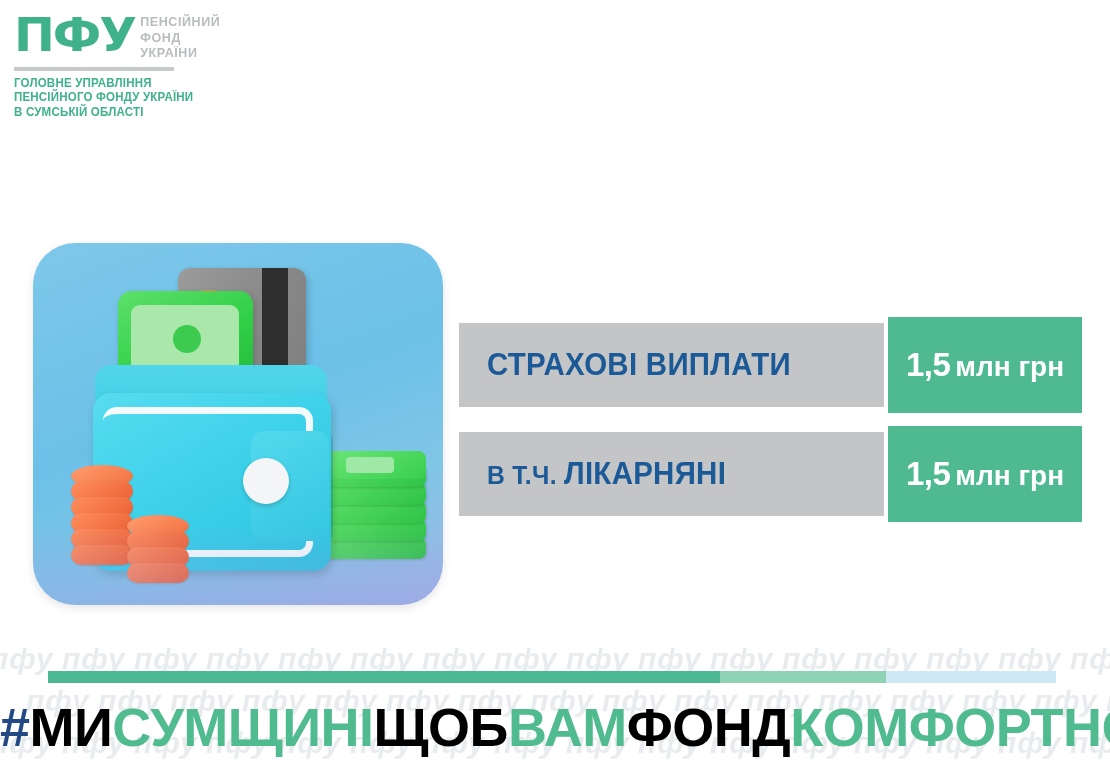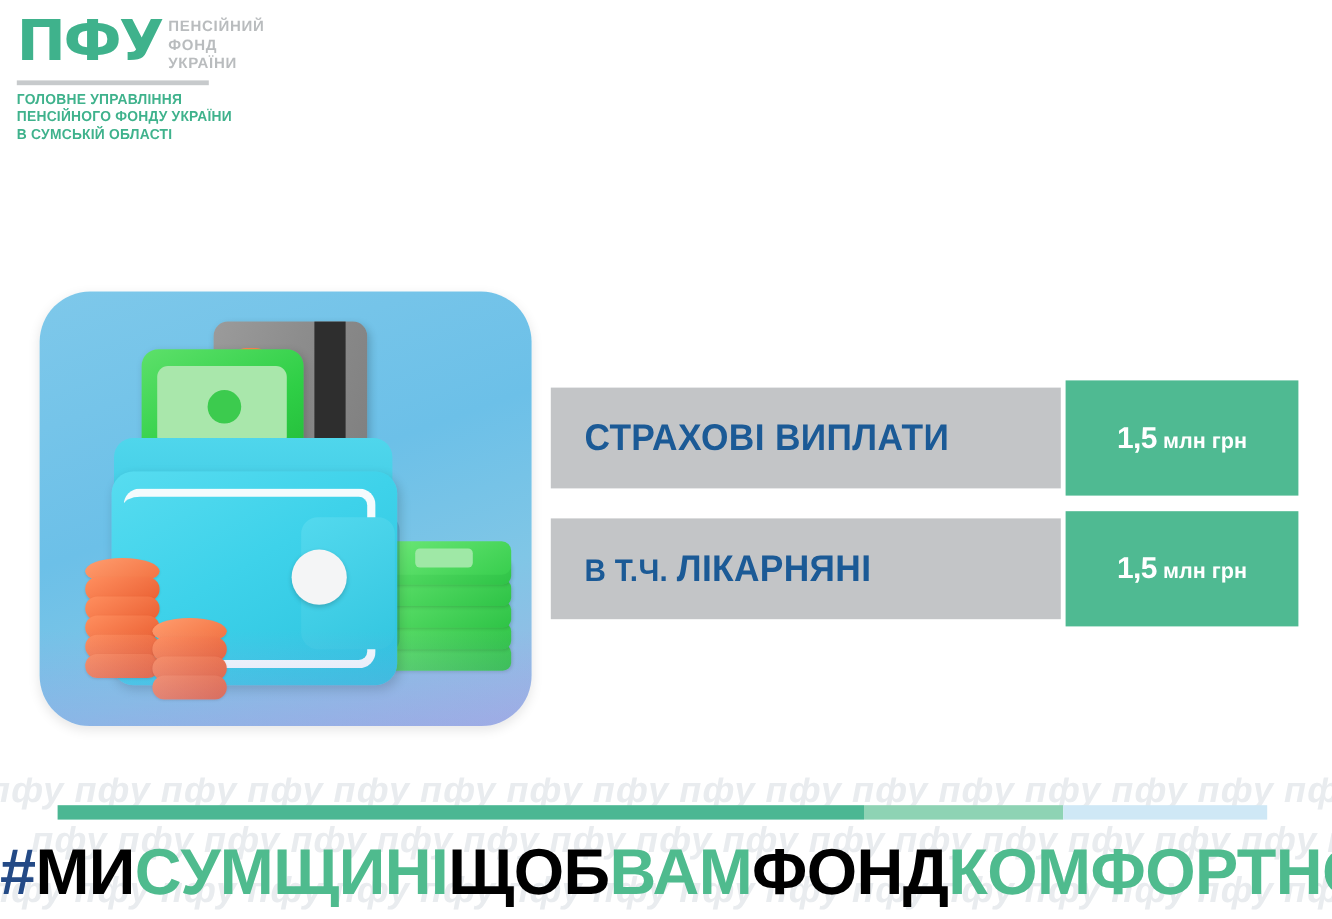--- a/index.html
+++ b/index.html
@@ -199,22 +199,22 @@
   }
   .row-label-text .sm{font-size:26px;}
   .row-value{
     position:absolute;left:429px;top:-6px;width:194px;height:96px;
     background:#4fba92;display:flex;align-items:center;justify-content:center;
   }
   .row-value-text{
     color:#ffffff;font-family:"Liberation Sans", sans-serif;
     font-weight:700;white-space:nowrap;
   }
-  .row-value-text .num{font-size:25px;letter-spacing:-.5px;}
-  .row-value-text .unit{font-size:18px;margin-left:5px;}
+  .row-value-text .num{font-size:33px;letter-spacing:-.5px;}
+  .row-value-text .unit{font-size:28px;margin-left:5px;}
 
   
   .footbar{position:absolute;left:48px;top:671px;height:12px;display:flex;z-index:3;}
   .fb1{width:672px;background:#4bb793;}
   .fb2{width:166px;background:#8ed3b4;}
   .fb3{width:170px;background:#cfe8f6;}
 
   
   .hashtag{
     position:absolute;left:0;top:696px;width:1110px;

